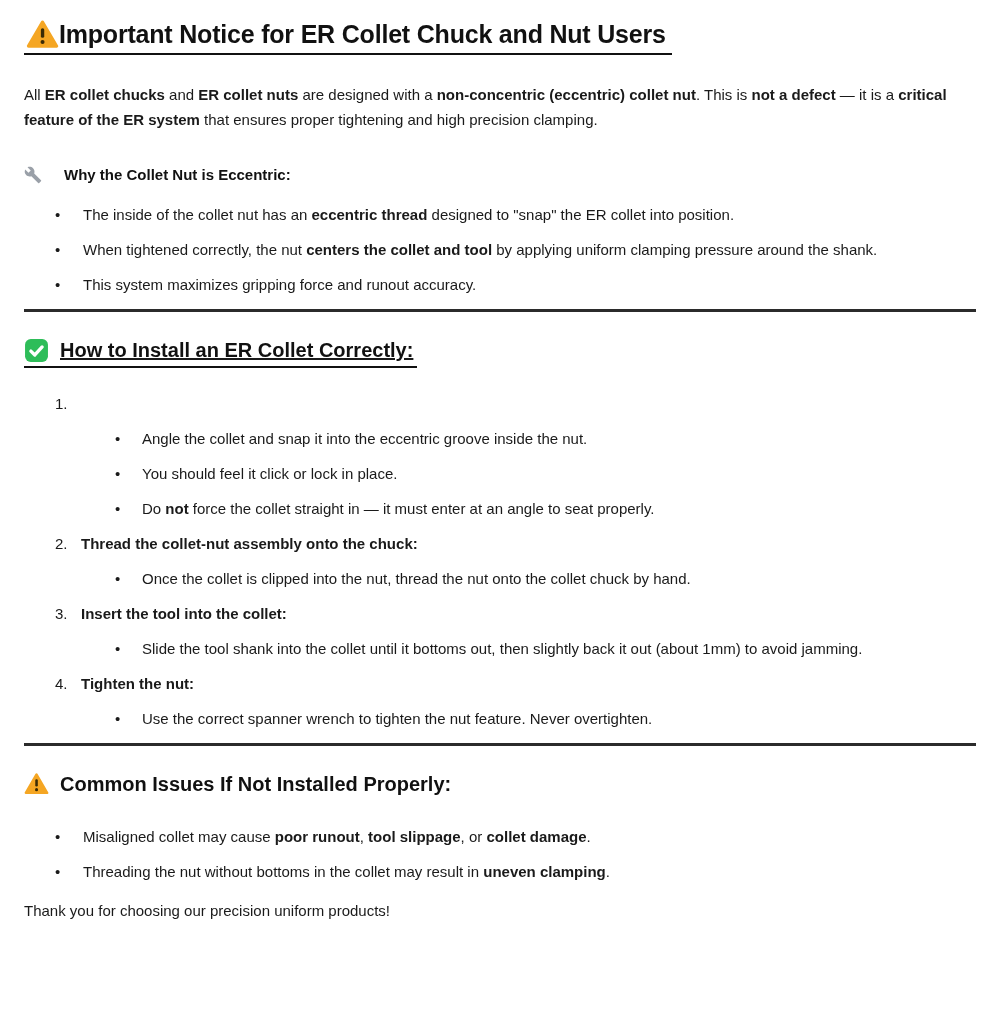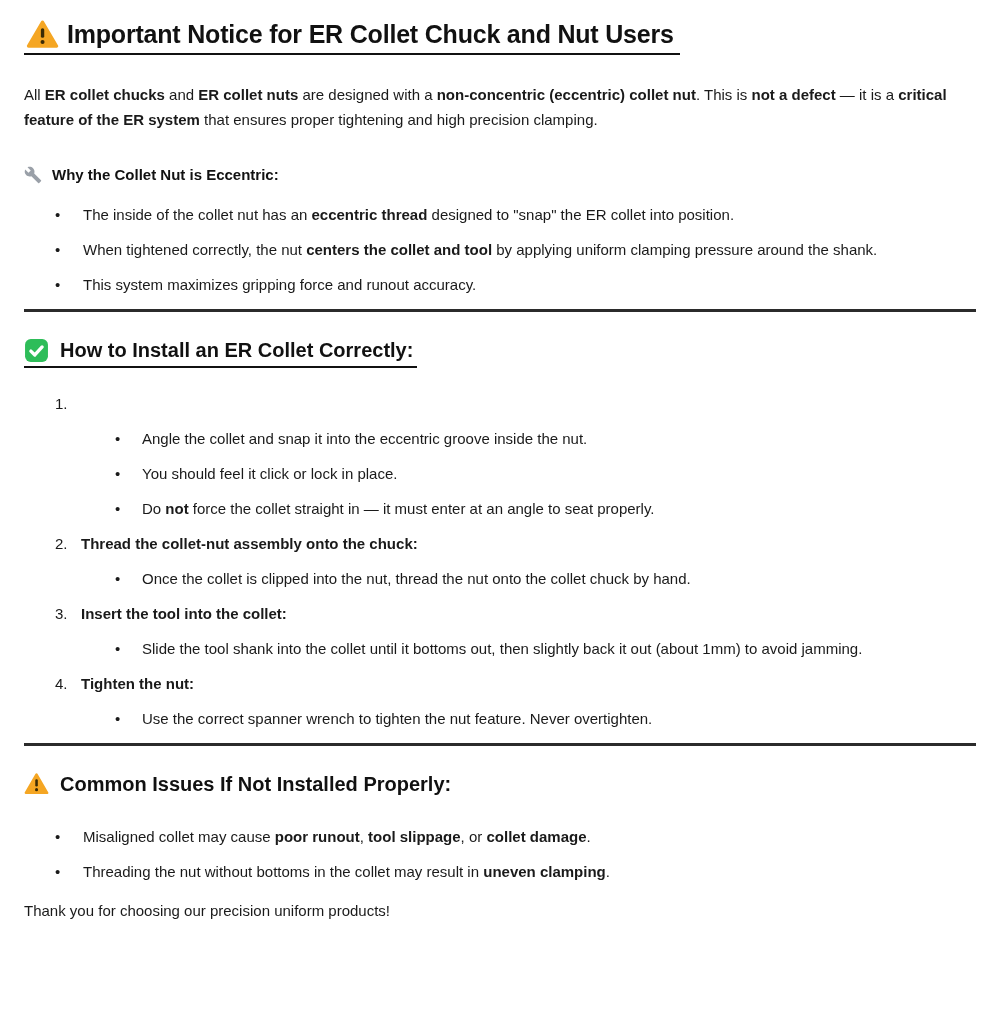--- a/index.html
+++ b/index.html
@@ -10,34 +10,34 @@
     color: #1a1a1a; font-size: 15px;
   }
   .page { padding: 12px 24px 36px 24px; }
 
   strong { font-weight: 700; }
 
   
   h1, h2, h3 { margin: 0; font-weight: 700; color: #111; }
   .h1-row { margin-top: 6px; }
   .h1-inner {
-    display: inline-flex; align-items: center; gap: 8px;
+    display: inline-flex; align-items: center; gap: 0;
     border-bottom: 2px solid #111; padding: 0 6px 3px 2px;
   }
   h1 { font-size: 25px; line-height: 32px; letter-spacing: -0.2px; }
 
   .h2-row { margin-top: 25px; }
   .h2-inner {
     display: inline-flex; align-items: center; gap: 11px;
     padding: 0 4px 3px 0;
   }
-  .h2-inner.underlined { border-bottom: 2px solid #111; }
+  .h2-inner.underlined { border-bottom: 2px solid #111; text-decoration: underline; }
   h2 { font-size: 20px; line-height: 26px; }
 
-  .h3-row { margin-top: 33px; display: flex; align-items: center; gap: 10px; }
+  .h3-row { margin-top: 33px; display: flex; align-items: center; gap: 22px; }
   h3 { font-size: 15px; line-height: 19px; }
 
   
   p { margin: 0; line-height: 25px; }
   .intro { margin-top: 27px; max-width: 940px; }
   .closing-1 { margin-top: 2px; max-width: 948px; }
   .closing-2 { margin-top: 16px; }
 
   
   hr.rule {

